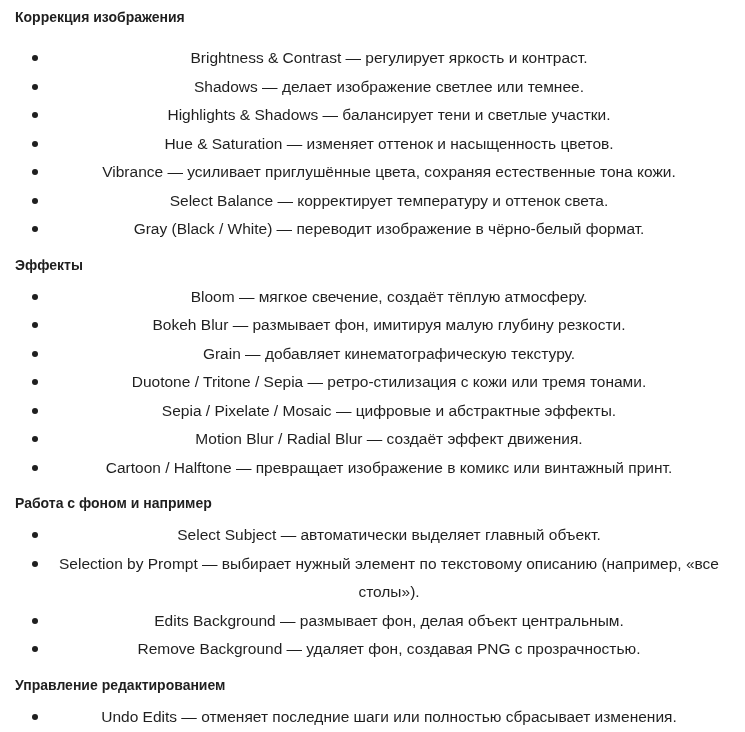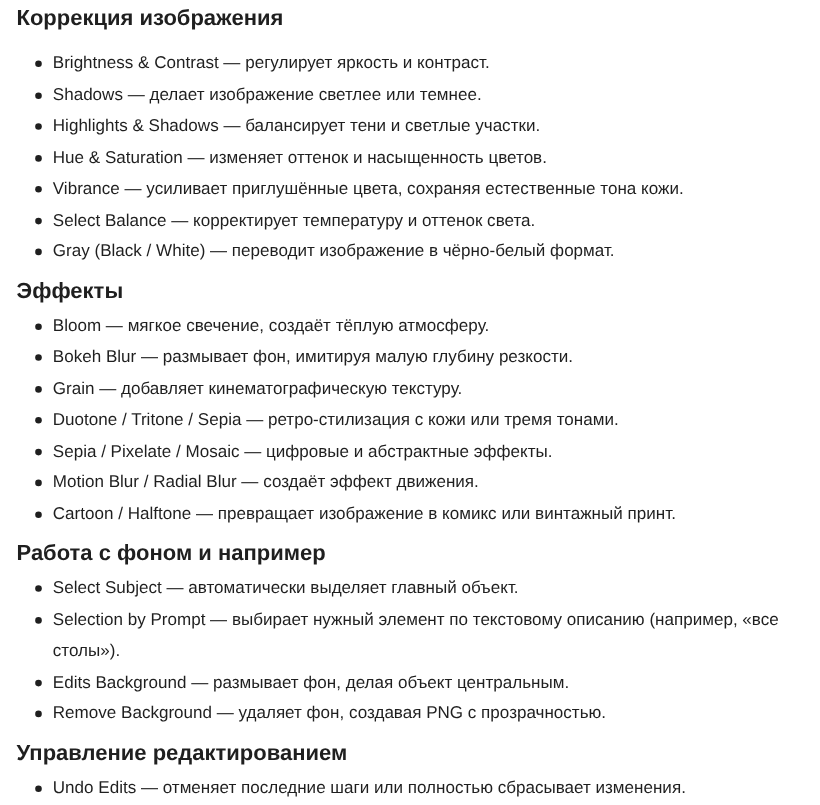--- a/index.html
+++ b/index.html
@@ -9,38 +9,39 @@
     color: #1f1f1f;
     width: 745px;
   }
   .doc {
     width: 745px;
     min-height: 732px;
     padding: 6px 15px 8px 15px;
     background: #ffffff;
   }
   .section h3 {
-    font-size: 20px;
+    font-size: 14px;
     line-height: 22px;
     font-weight: 700;
     color: #1f1f1f;
   }
   .section ul {
     list-style: none;
     margin: 7px 0 10px 0;
   }
   .section:first-child ul {
     margin-top: 16px;
   }
   .section li {
     position: relative;
     padding-left: 33px;
     font-size: 15.5px;
     line-height: 28.5px;
     color: #1f1f1f;
+    text-align: center;
   }
   .bullet {
     position: absolute;
     left: 17px;
     top: 11px;
     width: 6px;
     height: 6px;
     border-radius: 50%;
     background: #1f1f1f;
   }

